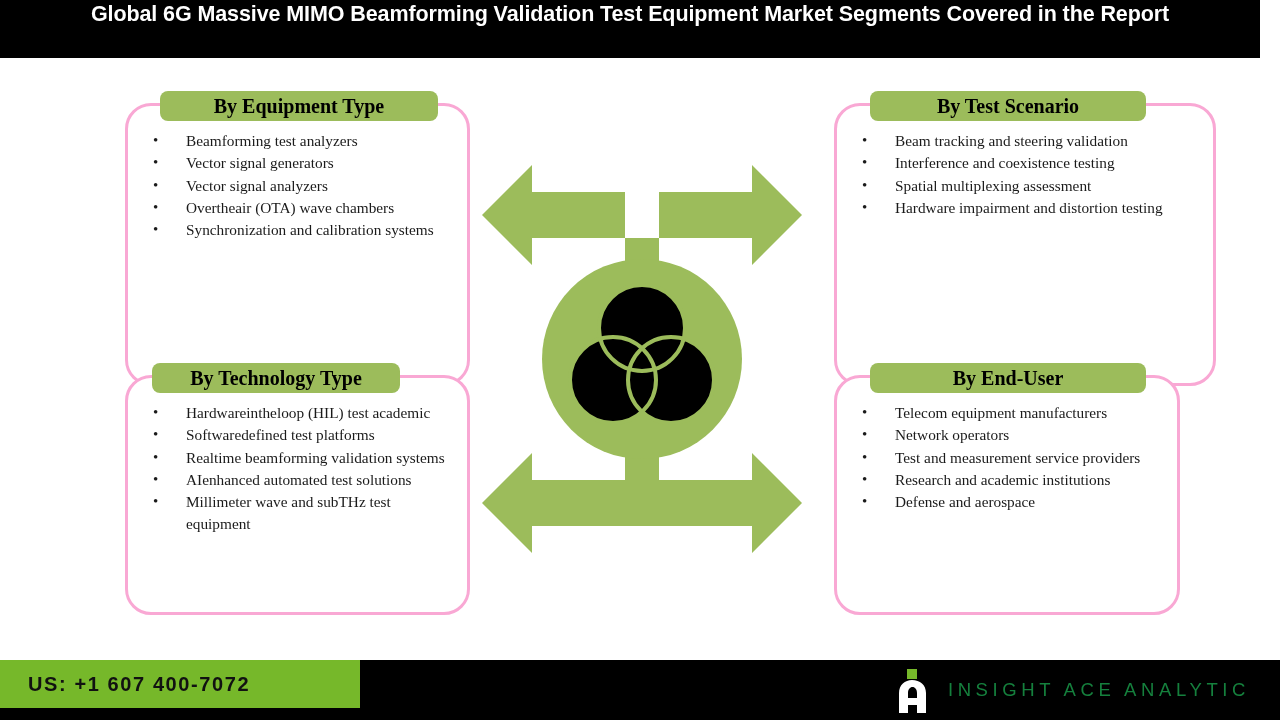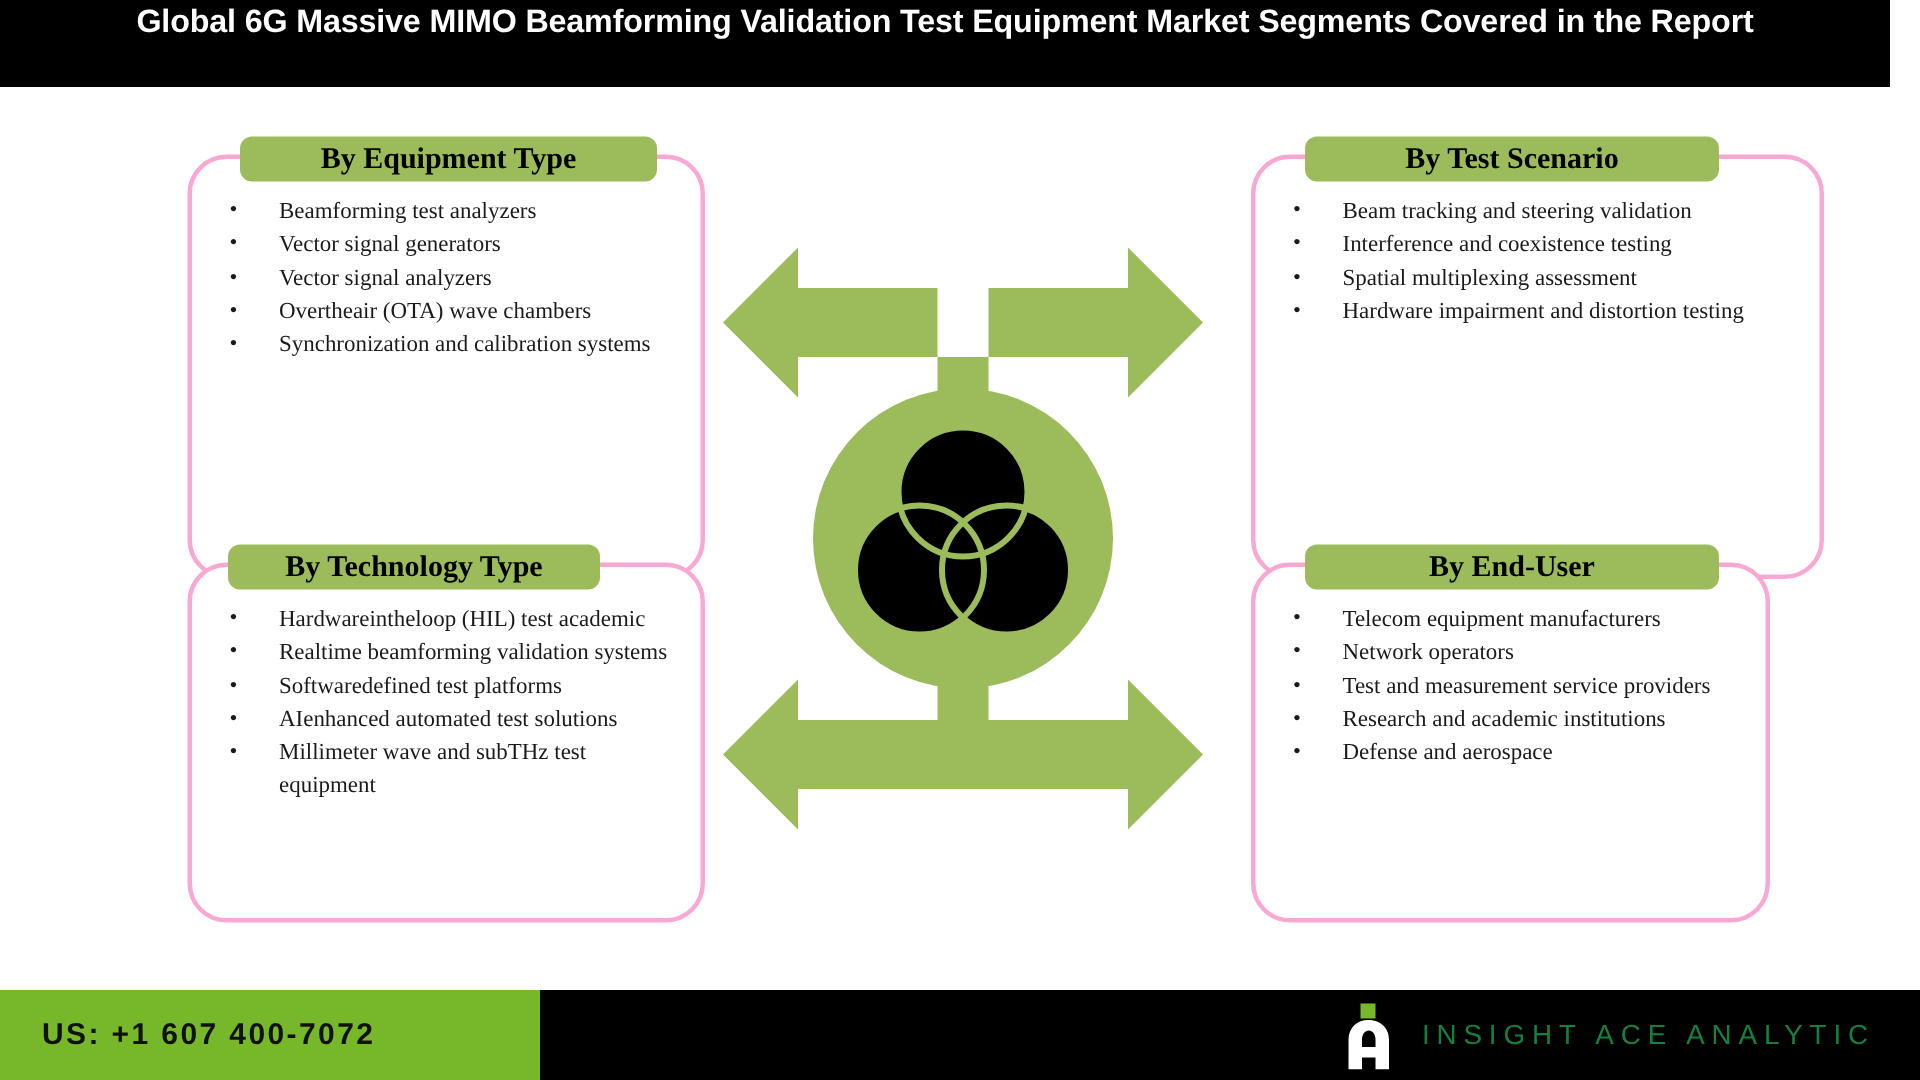--- a/index.html
+++ b/index.html
@@ -125,21 +125,21 @@
     position: absolute;
     left: 0; top: 660px;
     width: 1280px;
     height: 60px;
     background: #000000;
   }
   .footer-phone-bar {
     position: absolute;
     left: 0; top: 0;
     width: 360px;
-    height: 60px;
+    height: 48px;
     background: #76b82a;
     display: flex;
     align-items: center;
   }
   .footer-phone-text {
     font-family: "Liberation Sans", sans-serif;
     font-weight: bold;
     font-size: 20px;
     letter-spacing: 1.6px;
     color: #111111;
@@ -215,22 +215,22 @@
       <li>Hardware impairment and distortion testing</li>
     </ul>
   </div>
 
   <div class="card card-bl">
     <div class="card-header">
       <span class="card-header-text">By Technology Type</span>
     </div>
     <ul class="card-list">
       <li>Hardwareintheloop (HIL) test academic</li>
+      <li>Softwaredefined test platforms</li>
       <li>Realtime beamforming validation systems</li>
-      <li>Softwaredefined test platforms</li>
       <li>AIenhanced automated test solutions</li>
       <li>Millimeter wave and subTHz test equipment</li>
     </ul>
   </div>
 
   <div class="card card-br">
     <div class="card-header">
       <span class="card-header-text">By End-User</span>
     </div>
     <ul class="card-list">

